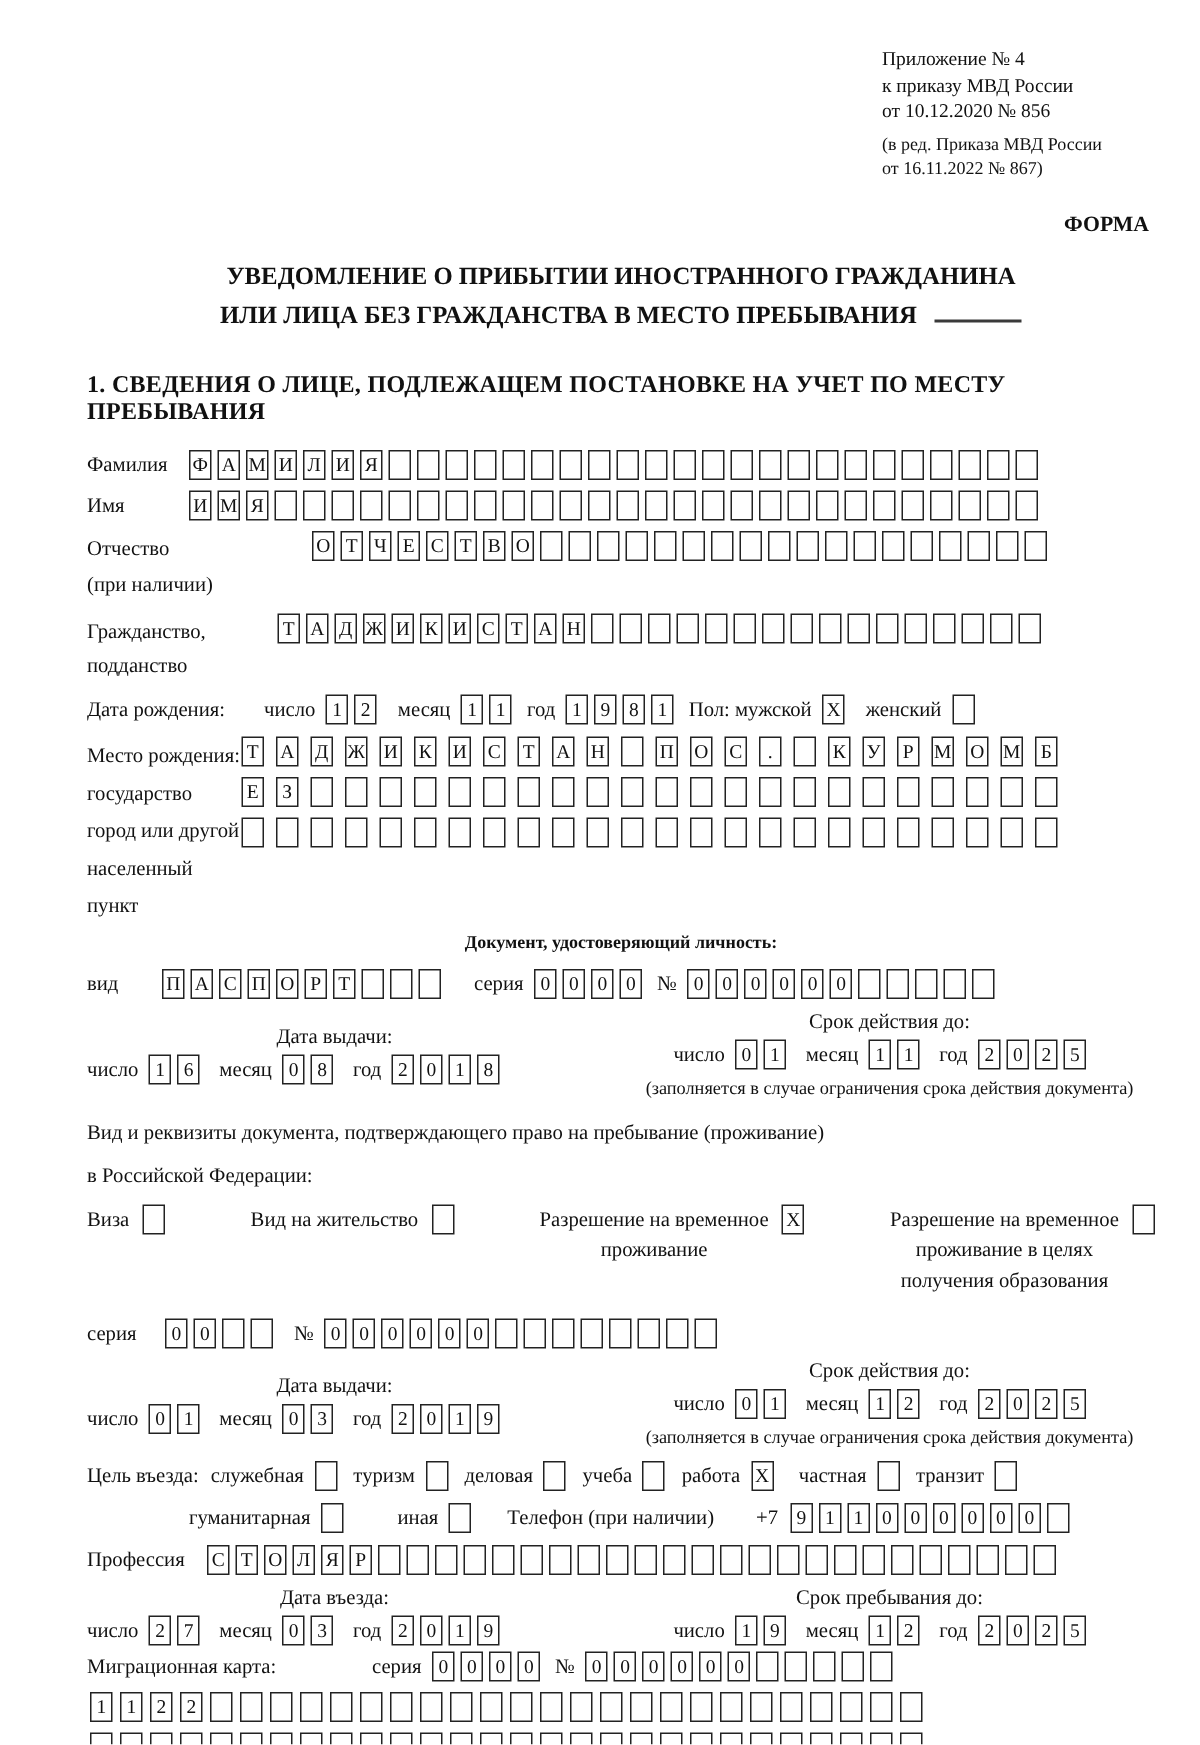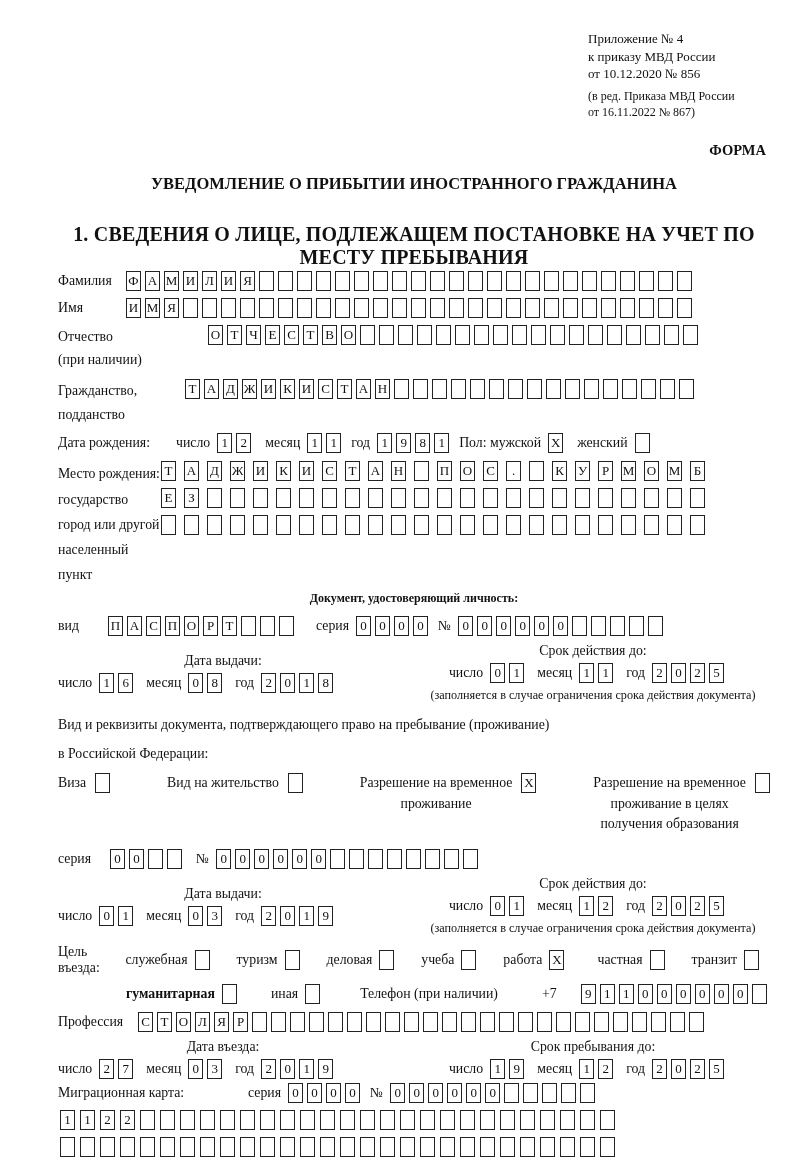--- a/index.html
+++ b/index.html
@@ -6,21 +6,21 @@
   html,body { margin:0; padding:0; background:#ffffff; }
   body { font-family:"Liberation Serif","DejaVu Serif",serif; color:#111; }
   .page { width:800px; height:1163px; padding:30px 30px 10px 58px; overflow:hidden; background:#fff; }
 
   .annex { margin-left:530px; font-size:13px; line-height:1.35; }
   .annex-sub { font-size:12px; margin-top:5px; line-height:1.35; }
   .forma { text-align:right; font-weight:700; font-size:14.5px; margin-top:22px; padding-right:4px; }
 
   .title { text-align:center; font-weight:700; font-size:16.5px; line-height:1.55; margin-top:12px; }
   .blank-line { display:inline-block; width:58px; height:13px; border-bottom:2.2px solid #3a3a3a; margin-left:12px; }
-  .section-title { font-weight:700; font-size:20px; letter-spacing:0.2px; margin-top:26px; margin-bottom:2px;text-align:center; }
+  .section-title { font-weight:700; font-size:16px; letter-spacing:0.2px; margin-top:26px; margin-bottom:16px; }
 
   .row { display:flex; align-items:flex-start; margin-bottom:7px; }
   .lbl { font-size:13.8px; line-height:1.45; flex-shrink:0; }
   .lbl-block { font-size:13.8px; line-height:1.72; flex-shrink:0; }
   .w68 { width:68px; } .w127 { width:127px; }
   .w150 { width:150px; } .w103 { width:103px; } .w50 { width:50px; } .w88 { width:88px; }
 
   .cells { display:flex; gap:4px; flex-wrap:nowrap; }
   .cells.g8 { gap:8px; } .cells.g5 { gap:5px; }
   .cell { width:15px; height:20px; border:1.7px solid #222; font-size:13px; line-height:18px;
@@ -42,21 +42,21 @@
   .date-fields .grp { display:flex; align-items:center; margin-right:13px; }
   .date-note { font-size:12.2px; text-align:center; margin-top:5px; white-space:nowrap; }
 
   .permit-text { font-size:13.8px; line-height:2.1; margin-top:4px; }
   .permit-options { display:flex; justify-content:space-between; align-items:flex-start; margin-top:4px; margin-bottom:14px; }
   .opt { display:flex; align-items:flex-start; }
   .opt .opt-text { font-size:13.8px; line-height:1.5; }
   .opt .opt-text.center { text-align:center; }
   .opt .cells { margin-left:9px; margin-top:0px; }
 
-  .chk-row { display:flex; align-items:center; font-size:13.8px; margin-bottom:8px;gap:16px; }
+  .chk-row { display:flex; align-items:center; font-size:13.8px; margin-bottom:8px; }
   .chk-item { display:flex; align-items:center; margin-right:11px; }
   .chk-item .cells { margin-left:7px; }
 </style>
 </head>
 <body>
 
 <div class="page">
 
   <div class="annex">
     <div>Приложение № 4</div>
@@ -65,20 +65,21 @@
     <div class="annex-sub">
       <div>(в ред. Приказа МВД России</div>
       <div>от 16.11.2022 № 867)</div>
     </div>
   </div>
 
   <div class="forma">ФОРМА</div>
 
   <div class="title">
     <div>УВЕДОМЛЕНИЕ О ПРИБЫТИИ ИНОСТРАННОГО ГРАЖДАНИНА</div>
+    <div><span>ИЛИ ЛИЦА БЕЗ ГРАЖДАНСТВА В МЕСТО ПРЕБЫВАНИЯ</span><span class="blank-line"></span></div>
   </div>
 
   <div class="section-title">1. СВЕДЕНИЯ О ЛИЦЕ, ПОДЛЕЖАЩЕМ ПОСТАНОВКЕ НА УЧЕТ ПО МЕСТУ ПРЕБЫВАНИЯ</div>
 
   <div class="row">
     <div class="lbl w68">Фамилия</div>
     <div class="cells">
         <span class="cell">Ф</span>
         <span class="cell">А</span>
         <span class="cell">М</span>
@@ -618,21 +619,21 @@
       </span>
     <span class="chk-item">
         <span>транзит</span>
         <span class="cells">
           <span class="cell"></span>
         </span>
       </span>
   </div>
 
   <div class="chk-row" style="margin-left:68px;">
-    <span class="chk-item" style="margin-right:18px;font-weight:bold;">
+    <span class="chk-item" style="margin-right:36px;">
         <span>гуманитарная</span>
         <span class="cells">
           <span class="cell"></span>
         </span>
       </span>
     <span class="chk-item" style="margin-right:24px;">
         <span>иная</span>
         <span class="cells">
           <span class="cell"></span>
         </span>

